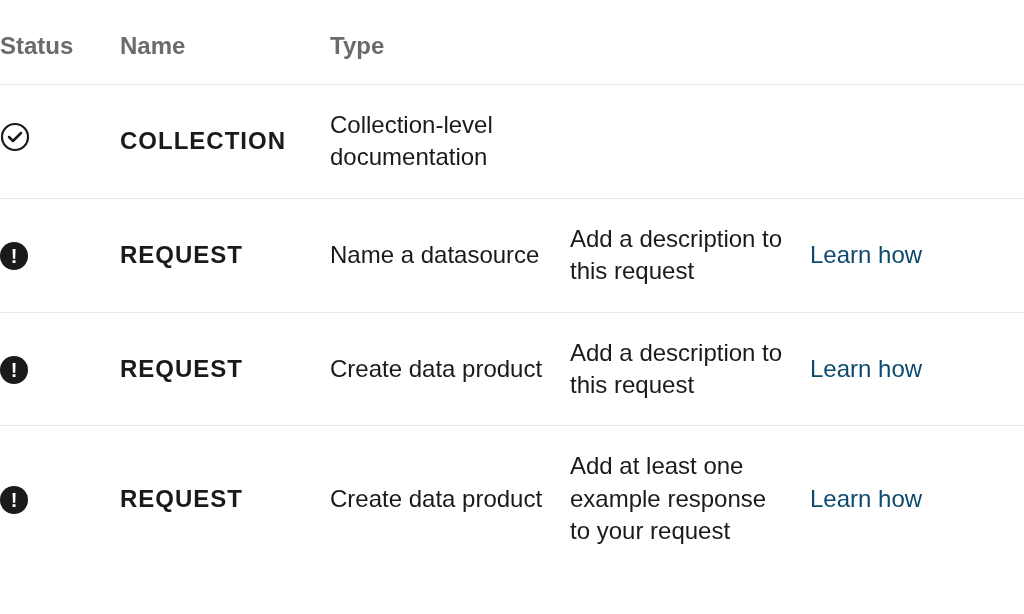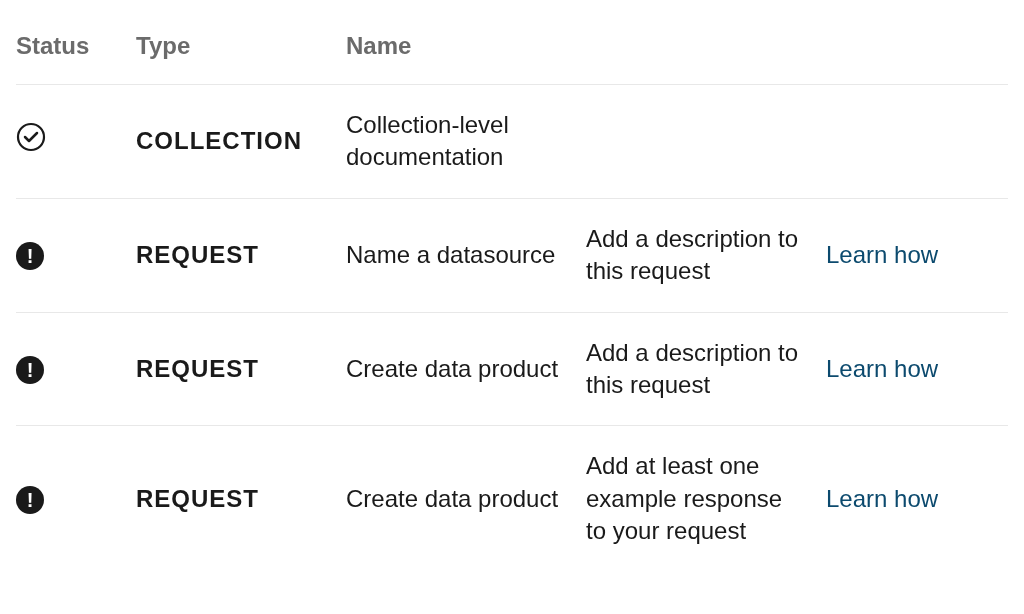--- a/index.html
+++ b/index.html
@@ -9,21 +9,21 @@
     }
     body {
       font-family: -apple-system, BlinkMacSystemFont, "Segoe UI", Helvetica, Arial, sans-serif;
       background: #fff;
       color: #1a1a1a;
       width: 1024px;
       height: 614px;
       overflow: hidden;
     }
     .table-container {
-      padding: 0 16px;
+      padding: 0 0;
     }
     .table-header {
       display: grid;
       grid-template-columns: 120px 210px 240px 240px 180px;
       padding: 32px 0 24px 0;
     }
     .th {
       font-size: 24px;
       font-weight: 600;
       color: #6b6b6b;
@@ -80,22 +80,22 @@
       text-decoration: none;
       cursor: pointer;
     }
   </style>
 </head>
 <body>
 
 <div class="table-container">
   <div class="table-header">
     <div class="th">Status</div>
+    <div class="th">Name</div>
     <div class="th">Type</div>
-    <div class="th">Name</div>
   </div>
 
   <div class="table-row">
     <div class="td">
       <span class="status-icon complete">
         <svg width="30" height="30" viewBox="0 0 30 30">
           <circle cx="15" cy="15" r="13"></circle>
           <path d="M9 15 L13 19 L21 11"></path>
         </svg>
       </span>

